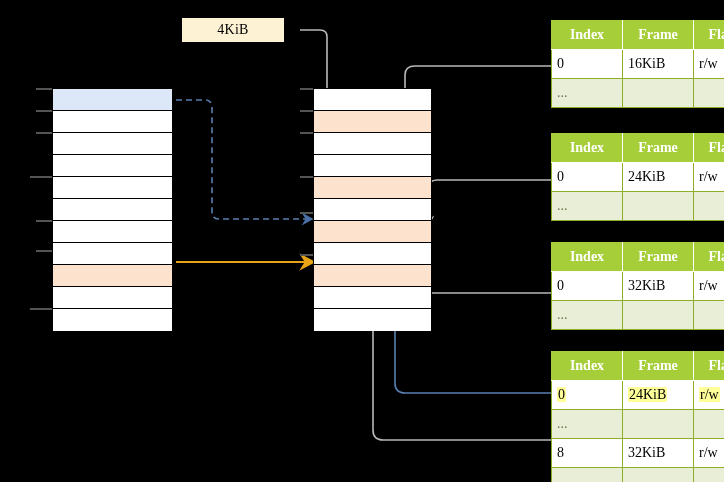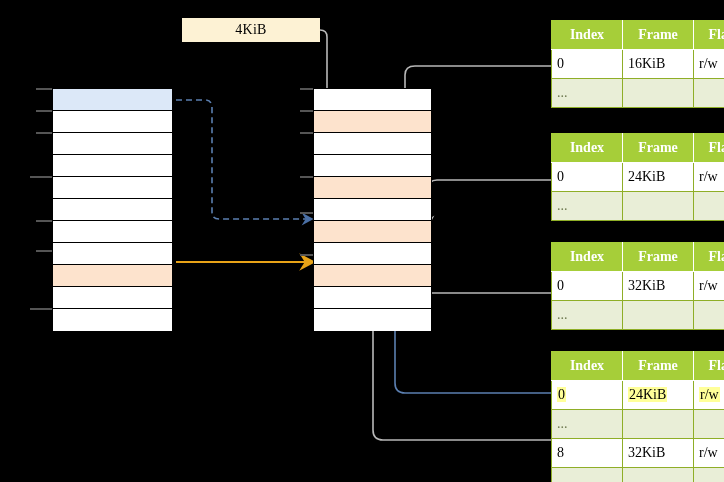--- a/index.html
+++ b/index.html
@@ -70,21 +70,21 @@
 
     <path d="M600,440 L383,440 Q373,440 373,430 L373,270" fill="none" stroke="#b8b8b8" stroke-width="1.6" marker-end="url(#ar-gray)"></path>
 
     <path d="M600,393 L405,393 Q395,393 395,383 L395,226" fill="none" stroke="#5b7fb0" stroke-width="1.6" marker-end="url(#ar-blue)"></path>
 
     <path d="M176,100 L205,100 Q212,100 212,108 L212,212 Q212,219 219,219 L308,219" fill="none" stroke="#5b7fb0" stroke-width="1.6" stroke-dasharray="6,4" marker-end="url(#ar-blue)"></path>
 
     <path d="M176,262 L308,262" fill="none" stroke="#e8a317" stroke-width="2.2" marker-end="url(#ar-orange)"></path>
   </svg>
 
-  <div class="sizelabel" style="left:182px;top:18px;width:138px;height:24px;">
+  <div class="sizelabel" style="left:182px;top:18px;width:102px;height:24px;">
     <span>4KiB</span>
   </div>
 
   <div class="tick abs" style="left:36px;top:88px;width:16px;"></div>
   <div class="tick abs" style="left:36px;top:110px;width:16px;"></div>
   <div class="tick abs" style="left:36px;top:132px;width:16px;"></div>
   <div class="tick abs" style="left:30px;top:176px;width:22px;"></div>
   <div class="tick abs" style="left:36px;top:220px;width:16px;"></div>
   <div class="tick abs" style="left:36px;top:250px;width:16px;"></div>
   <div class="tick abs" style="left:30px;top:308px;width:22px;"></div>

